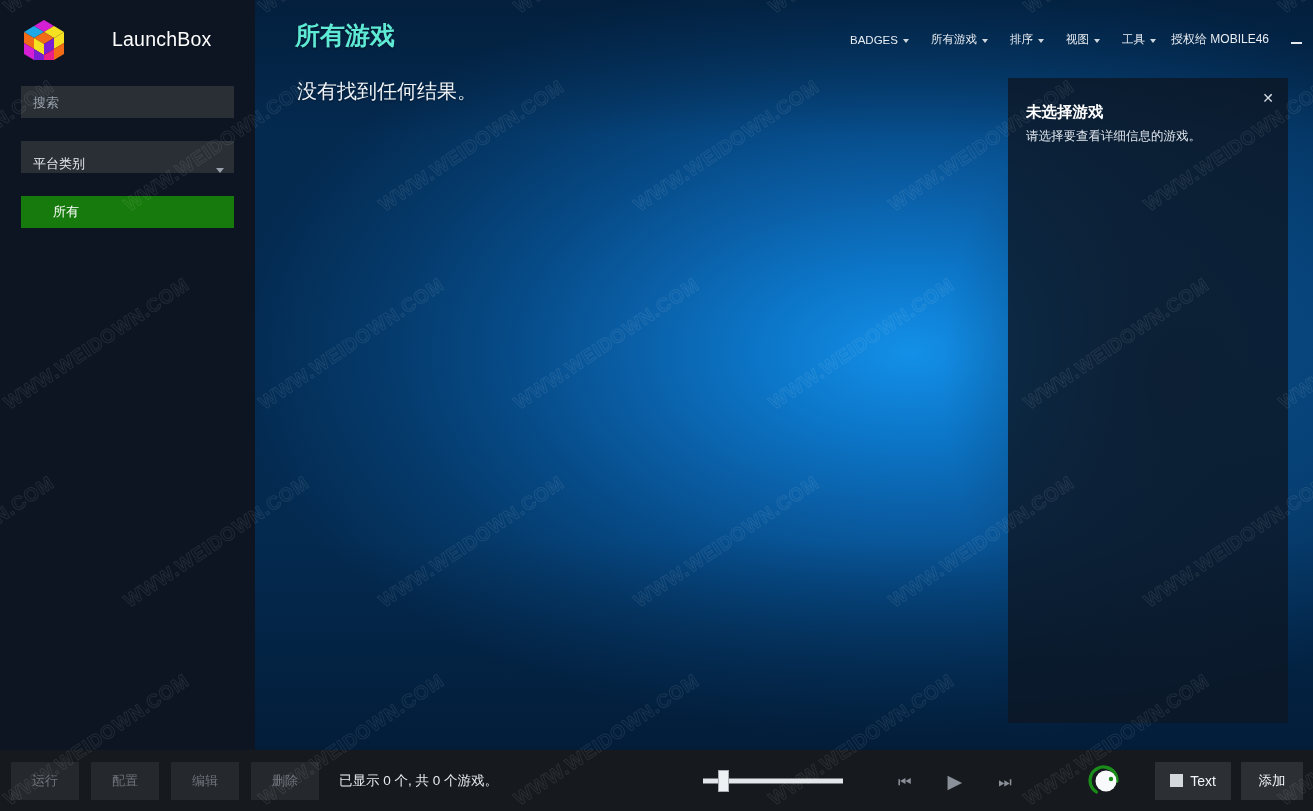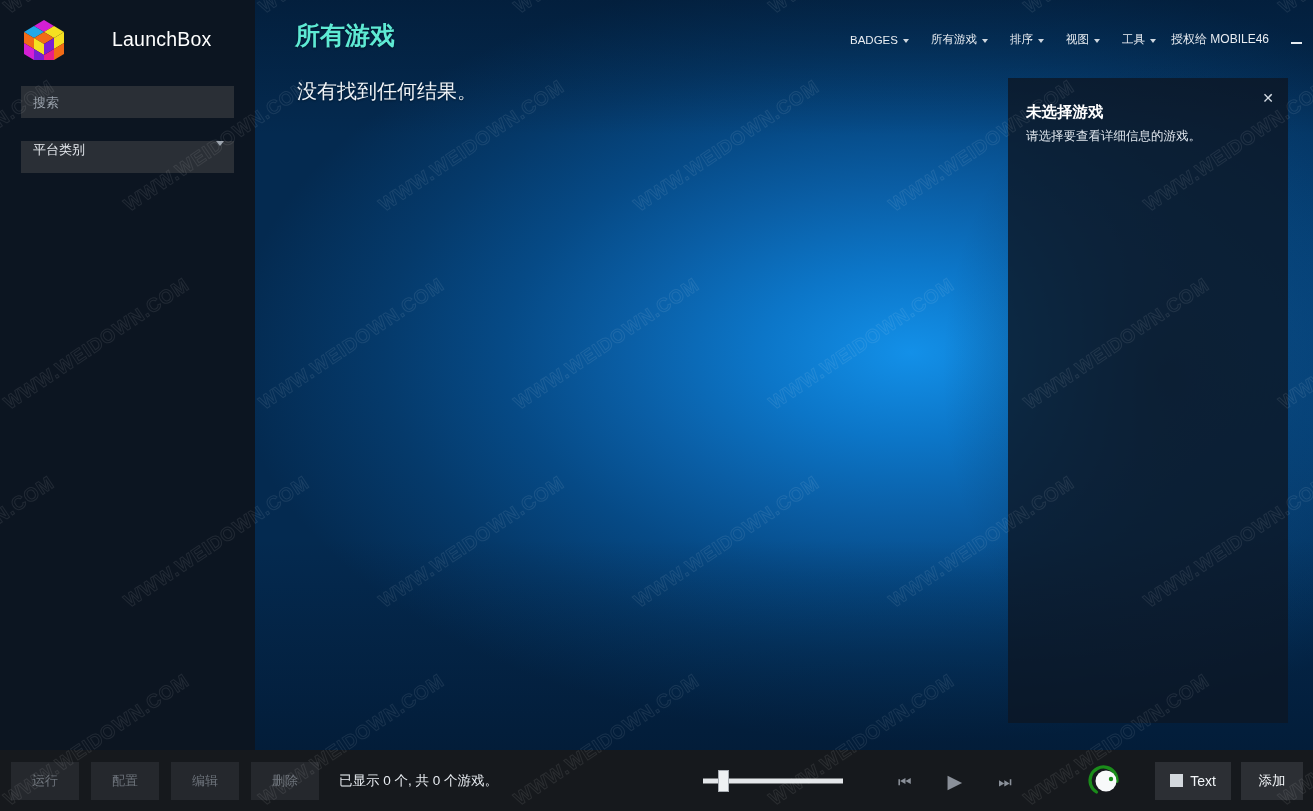--- a/index.html
+++ b/index.html
@@ -141,21 +141,21 @@
     color: #e6eaef;
     font-family: "Liberation Sans", sans-serif;
     font-size: 13px;
   }
   .search-box input::placeholder { color: #9aa2ac; }
 
   .select-box {
     margin: 23px 21px 0 21px;
     height: 32px;
     background: #2a2f36;
-    display: flex; align-items: flex-start; justify-content: space-between;
+    display: flex; align-items: flex-end; justify-content: space-between;
     padding: 0 10px 0 12px;
     cursor: pointer;
   }
   .select-box .sel-label { color: #e6eaef; font-size: 13px; }
   .select-box .sel-caret {
     width: 0; height: 0;
     border-left: 4.5px solid transparent;
     border-right: 4.5px solid transparent;
     border-top: 5px solid #9aa2ac;
   }
@@ -336,20 +336,23 @@
 
     <div class="search-box">
       <input type="text" placeholder="搜索" style="">
     </div>
 
     <div class="select-box">
       <span class="sel-label">平台类别</span>
       <span class="sel-caret"></span>
     </div>
 
+    <div class="platform-item">
+      <span>所有</span>
+    </div>
   </div>
 
   <div class="main">
     <div class="page-title">所有游戏</div>
     <div class="no-results">没有找到任何结果。</div>
   </div>
 
   <div class="details-panel">
     <div class="details-title">未选择游戏</div>
     <div class="details-sub">请选择要查看详细信息的游戏。</div>

